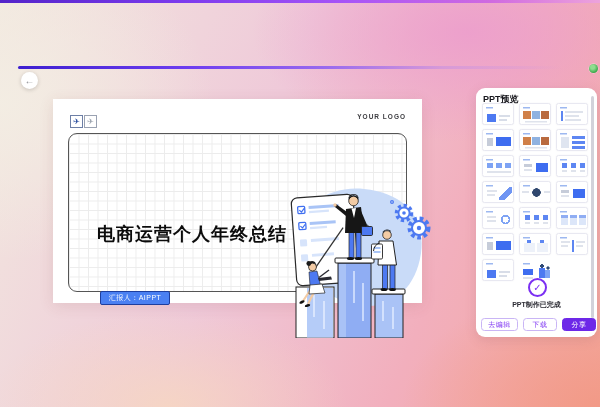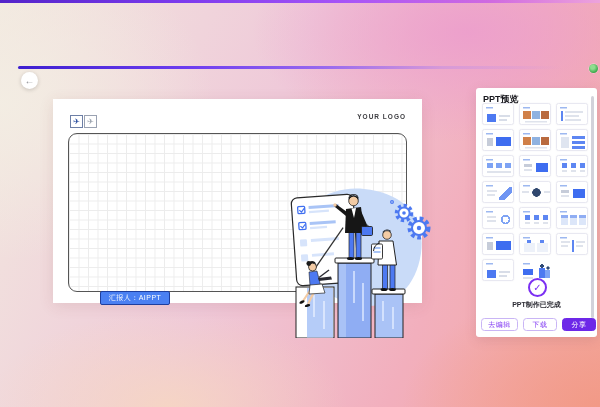--- a/index.html
+++ b/index.html
@@ -35,21 +35,21 @@
   .slide-logo{position:absolute;right:16px;top:14px;font-size:6.5px;font-weight:bold;letter-spacing:1px;color:#3c3c40;}
   .grid-panel{position:absolute;left:15px;top:34px;width:337px;height:157px;border:1px solid #555;border-radius:9px;
     background-color:#fff;
     background-image:linear-gradient(#ececec 1px,transparent 1px),linear-gradient(90deg,#ececec 1px,transparent 1px);
     background-size:9.5px 9.5px;}
   .slide-title{position:absolute;left:28px;top:88px;font-size:18px;font-weight:900;color:#0c0c0c;letter-spacing:1px;}
   .presenter-badge{position:absolute;left:31px;top:157px;width:68px;height:12px;background:#4a80f2;border:1.5px solid #1d3e9e;
     border-radius:2px;color:#fff;font-size:7px;display:flex;align-items:center;justify-content:center;letter-spacing:.5px;}
   .illustration{position:absolute;left:197px;top:37px;width:172px;height:167px;}
   
-  .sidebar{position:absolute;left:476px;top:88px;width:121px;height:249px;background:#fff;border-radius:3px;
+  .sidebar{position:absolute;left:476px;top:88px;width:121px;height:249px;background:#fff;border-radius:9px;
     box-shadow:0 3px 12px rgba(120,60,80,.15);}
   .sidebar-title{position:absolute;left:7px;top:5px;font-size:9px;font-weight:bold;color:#16161c;}
   .thumb-grid{position:absolute;left:6px;top:15px;width:107px;display:flex;flex-wrap:wrap;}
   .thumb{width:32px;height:22px;margin:0 5px 4px 0;background-color:#fff;border:1px solid #e8e8f1;border-radius:2.5px;
     box-sizing:border-box;background-repeat:no-repeat;box-shadow:0 0 2px rgba(40,40,90,.06);cursor:pointer;}
   .thumb:nth-child(3n){margin-right:0;}
   .thumb.noborder{border-color:transparent;box-shadow:none;}
   
   .p-cover{background-image:linear-gradient(#9db8f0,#9db8f0),linear-gradient(#4d79f1,#4d79f1),linear-gradient(#d8dde8,#d8dde8),linear-gradient(#d8dde8,#d8dde8);
     background-position:3px 3px,4px 10px,16px 11px,16px 15px;background-size:7px 1.5px,9px 8px,11px 2px,8px 2px;}
@@ -110,20 +110,21 @@
   </div>
 
   <div class="slide-card">
     <div class="plane-icons">
       <span class="plane-box b1">✈</span>
       <span class="plane-box b2">✈</span>
     </div>
     <div class="slide-logo">YOUR LOGO</div>
 
     <div class="grid-panel">
+      <div class="slide-title">电商运营个人年终总结</div>
       <div class="presenter-badge">汇报人：AIPPT</div>
 
       <svg class="illustration" viewBox="0 0 172 167">
 
         <path d="M30,75 C25,38 62,14 98,18 C136,22 160,44 155,82 C150,120 121,142 88,133 C55,124 34,108 30,75 Z" fill="#c9dbf8"></path>
 
         <g transform="rotate(-4 58 70)">
           <rect x="28" y="25" width="62" height="88" rx="6" fill="#fff" stroke="#2a2a2a" stroke-width="1.2"></rect>
           <rect x="34" y="34" width="7" height="7" rx="1" fill="#fff" stroke="#3f6ff0" stroke-width="1.3"></rect>
           <path d="M35.5,37.5 l2,2 l3,-3.5" stroke="#3f6ff0" stroke-width="1.2" fill="none"></path>

